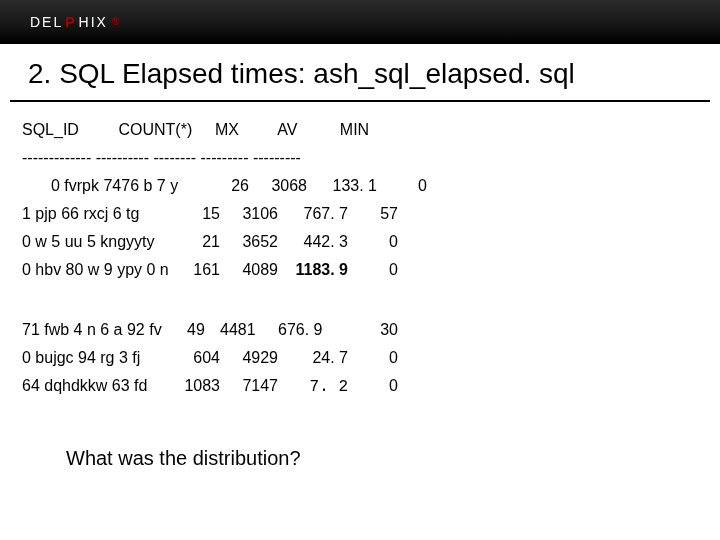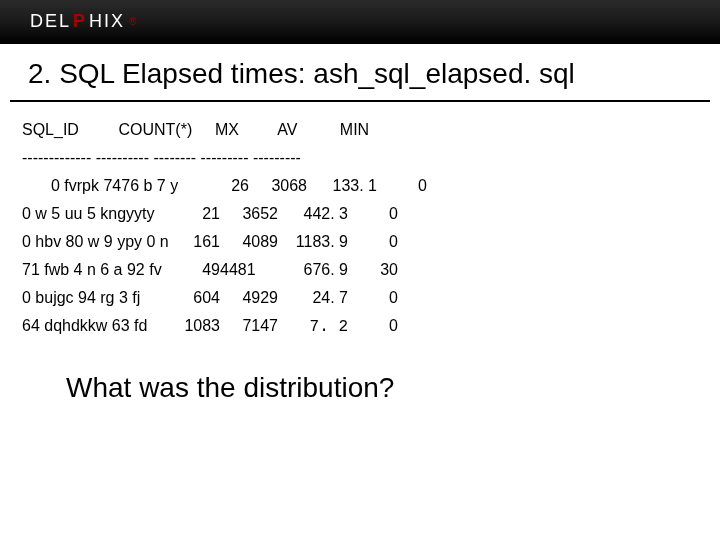--- a/index.html
+++ b/index.html
@@ -19,21 +19,21 @@
     padding-left: 30px;
     border-bottom: 1px solid #000;
   }
   .logo {
     display: flex;
     align-items: center;
     gap: 2px;
   }
   .logo-text {
     color: #fff;
-    font-size: 18px;
+    font-size: 14px;
     font-weight: 300;
     letter-spacing: 2px;
     font-family: Arial, sans-serif;
   }
   .logo-accent {
     color: #a00;
     font-weight: bold;
   }
   .title-row {
     padding: 14px 18px 10px 18px;
@@ -54,22 +54,22 @@
     color: #000;
     line-height: 1.75;
   }
   .hdr-row, .sep-row, .data-row {
     white-space: nowrap;
   }
   .col {
     display: inline-block;
   }
   .question {
-    margin-top: 25px;
-    font-size: 28px;
+    margin-top: 40px;
+    font-size: 20px;
     background: #ffffff;
     padding: 6px 4px;
     display: inline-block;
     margin-left: 40px;
   }
 </style>
 </head>
 <body>
 
 <div class="header-bar">
@@ -93,23 +93,24 @@
       <span class="col" style="width:92px;">COUNT(*)</span>
       <span class="col" style="width:58px;">MX</span>
       <span class="col" style="width:58px;">AV</span>
       <span class="col" style="width:50px;">MIN</span>
     </div>
 
     <div class="sep-row">------------- ---------- -------- --------- ---------</div>
 
     <div id="rows">
         <div class="data-row"><span class="col" style="width:150px;margin-left:29px;">0 fvrpk 7476 b 7 y</span><span class="col" style="width:48px;text-align:right;">26</span><span class="col" style="width:58px;text-align:right;">3068</span><span class="col" style="width:70px;text-align:right;">133. 1</span><span class="col" style="width:50px;text-align:right;">0</span></div>
+        <div class="data-row"><span class="col" style="width:150px;">1 pjp 66 rxcj 6 tg</span><span class="col" style="width:48px;text-align:right;">15</span><span class="col" style="width:58px;text-align:right;">3106</span><span class="col" style="width:70px;text-align:right;">767. 7</span><span class="col" style="width:50px;text-align:right;">57</span></div>
         <div class="data-row"><span class="col" style="width:150px;">0 w 5 uu 5 kngyyty</span><span class="col" style="width:48px;text-align:right;">21</span><span class="col" style="width:58px;text-align:right;">3652</span><span class="col" style="width:70px;text-align:right;">442. 3</span><span class="col" style="width:50px;text-align:right;">0</span></div>
-        <div class="data-row"><span class="col" style="width:150px;">0 hbv 80 w 9 ypy 0 n</span><span class="col" style="width:48px;text-align:right;">161</span><span class="col" style="width:58px;text-align:right;">4089</span><span class="col" style="width:70px;text-align:right;">1183. 9</span><span class="col" style="width:50px;text-align:right;">0</span></div>
-        <div class="data-row"><span class="col" style="width:150px;">71 fwb 4 n 6 a 92 fv</span><span class="col" style="width:48px;text-align:right;">49</span><span class="col" style="width:58px;text-align:left;">4481</span><span class="col" style="width:70px;text-align:right;">676. 9</span><span class="col" style="width:50px;text-align:right;">30</span></div>
+        <div class="data-row"><span class="col" style="width:150px;">0 hbv 80 w 9 ypy 0 n</span><span class="col" style="width:48px;text-align:right;">161</span><span class="col" style="width:58px;text-align:right;">4089</span><span class="col" style="width:70px;text-align:right;font-weight:bold;">1183. 9</span><span class="col" style="width:50px;text-align:right;">0</span></div>
+        <div class="data-row"><span class="col" style="width:150px;">71 fwb 4 n 6 a 92 fv</span><span class="col" style="width:48px;text-align:center;margin-top:32px;">49</span><span class="col" style="width:58px;text-align:left;">4481</span><span class="col" style="width:70px;text-align:left;">676. 9</span><span class="col" style="width:50px;text-align:right;">30</span></div>
         <div class="data-row"><span class="col" style="width:150px;">0 bujgc 94 rg 3 fj</span><span class="col" style="width:48px;text-align:right;">604</span><span class="col" style="width:58px;text-align:right;">4929</span><span class="col" style="width:70px;text-align:right;">24. 7</span><span class="col" style="width:50px;text-align:right;">0</span></div>
         <div class="data-row"><span class="col" style="width:150px;">64 dqhdkkw 63 fd</span><span class="col" style="width:48px;text-align:right;">1083</span><span class="col" style="width:58px;text-align:right;">7147</span><span class="col" style="width:70px;text-align:right;font-family:Liberation Mono, monospace;">7. 2</span><span class="col" style="width:50px;text-align:right;">0</span></div>
       </div>
 
   </div>
 
   <div class="question">What was the distribution?</div>
 </div>
 
 </body></html>

